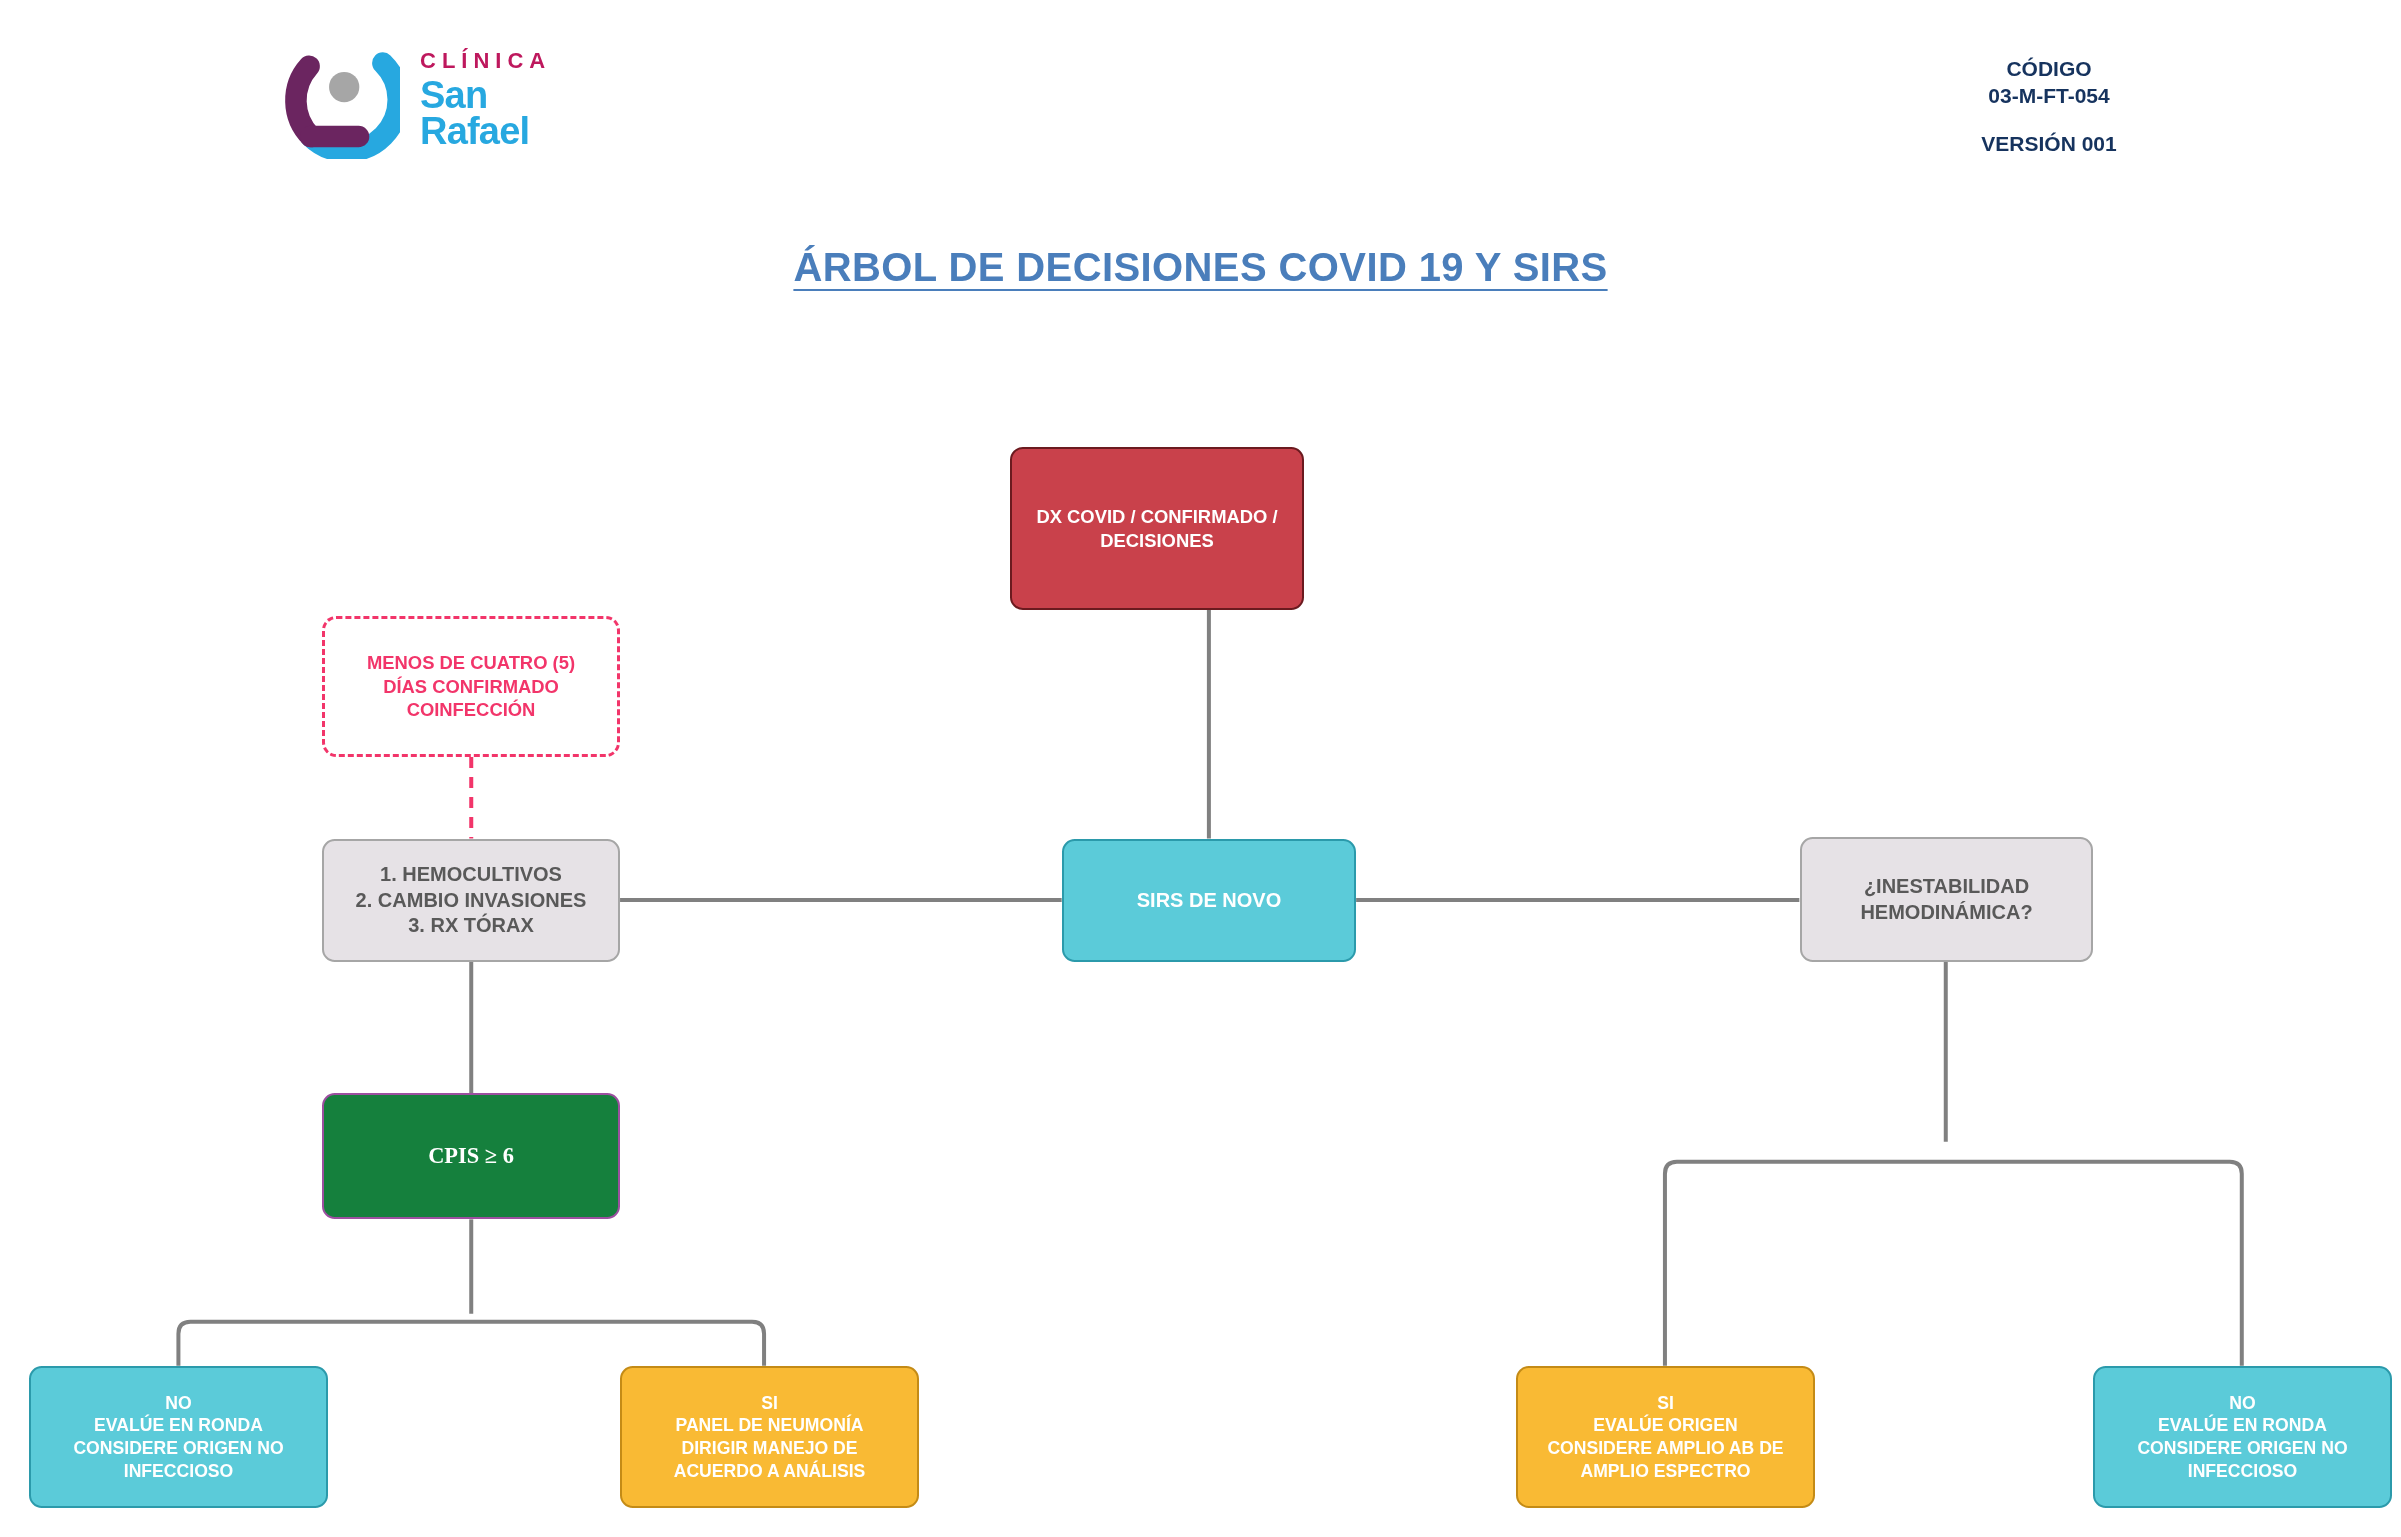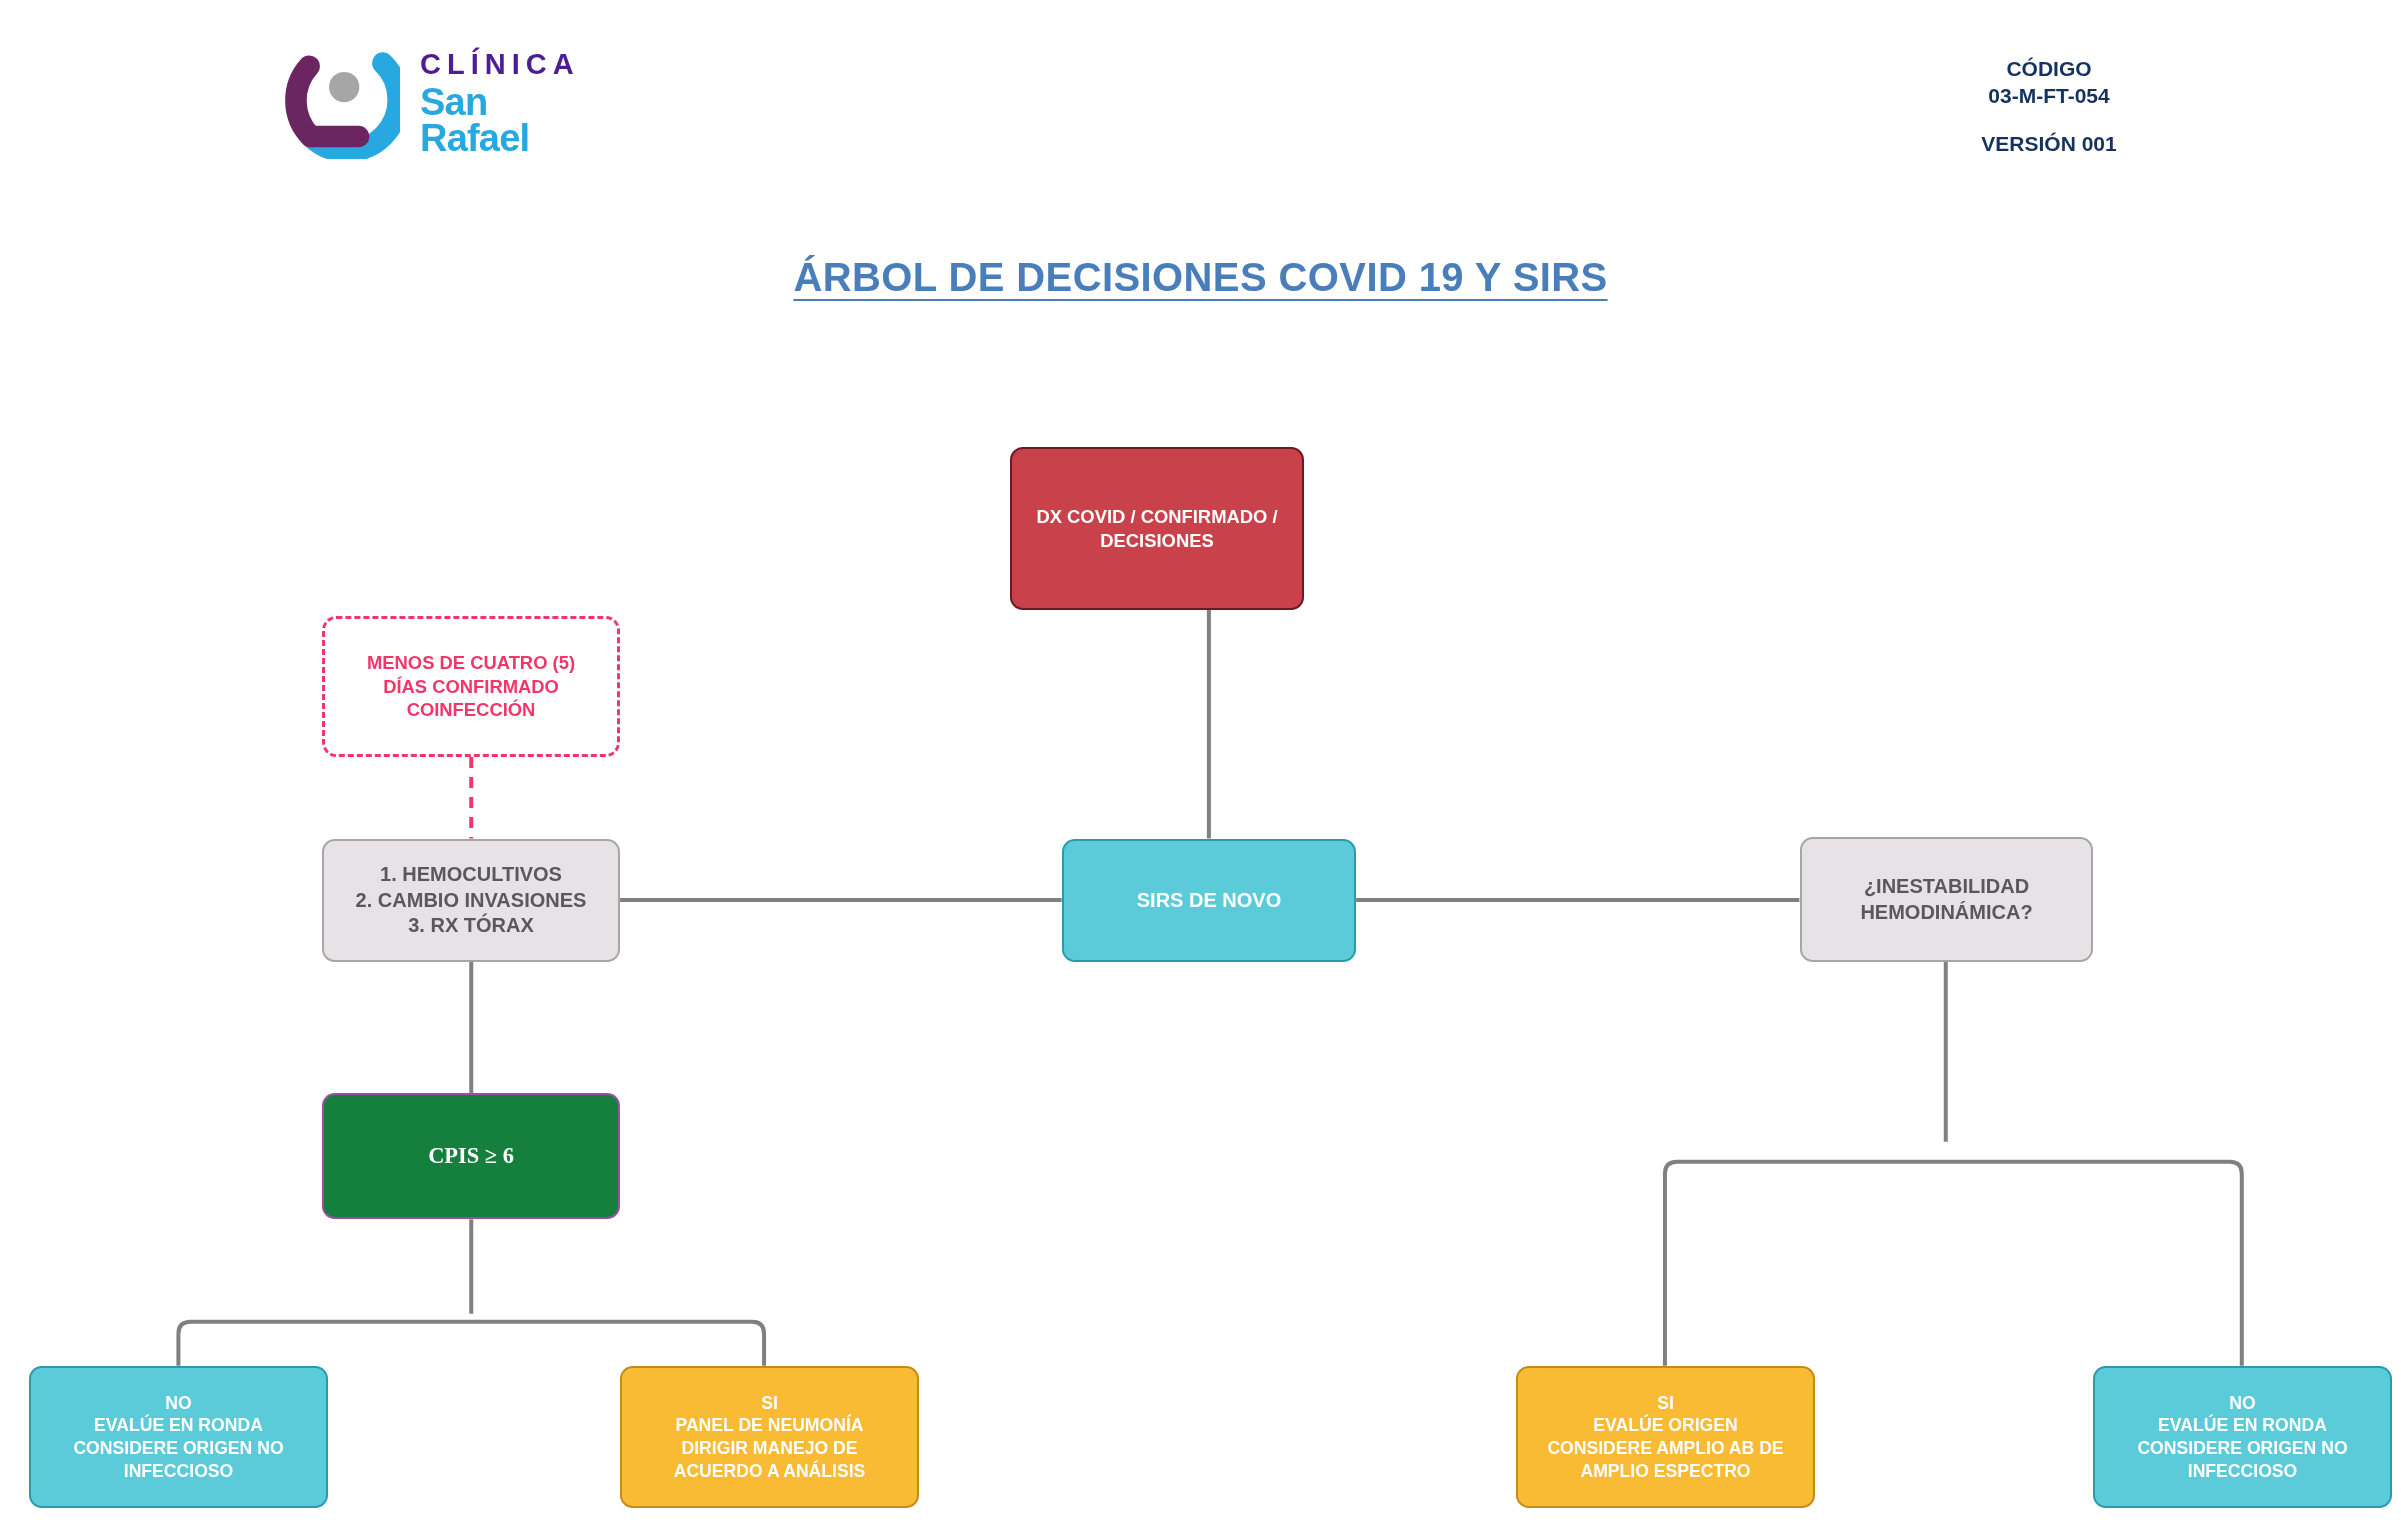--- a/index.html
+++ b/index.html
@@ -32,23 +32,23 @@
     width: 118px;
     height: 112px;
   }
   #logo-wordmark {
     position: absolute;
     left: 138px;
     top: 6.4px;
     width: 200px;
   }
   .logo-clinica {
-    font-size: 29px;
+    font-size: 22px;
     letter-spacing: 6px;
-    color: #4c1d95;
+    color: #be185d;
     font-weight: 700;
     line-height: 1;
   }
   .logo-san, .logo-rafael {
     color: #27A8E0;
     font-weight: 700;
     line-height: 0.95;
     letter-spacing: -0.8px;
   }
   .logo-san { font-size: 38px; margin-top: 4.8px; }
@@ -63,21 +63,21 @@
     font-weight: 700;
     font-size: 21px;
     line-height: 1.28;
     width: 240px;
   }
   #doc-meta .meta-gap { height: 21px; }
 
   #page-title {
     position: absolute;
     left: 0;
-    top: 255px;
+    top: 245px;
     width: 2401px;
     text-align: center;
     color: #4A7EBB;
     font-size: 40px;
     font-weight: 700;
     letter-spacing: 0.4px;
     text-decoration: underline;
     text-underline-offset: 8px;
     text-decoration-thickness: 2.4px;
   }

